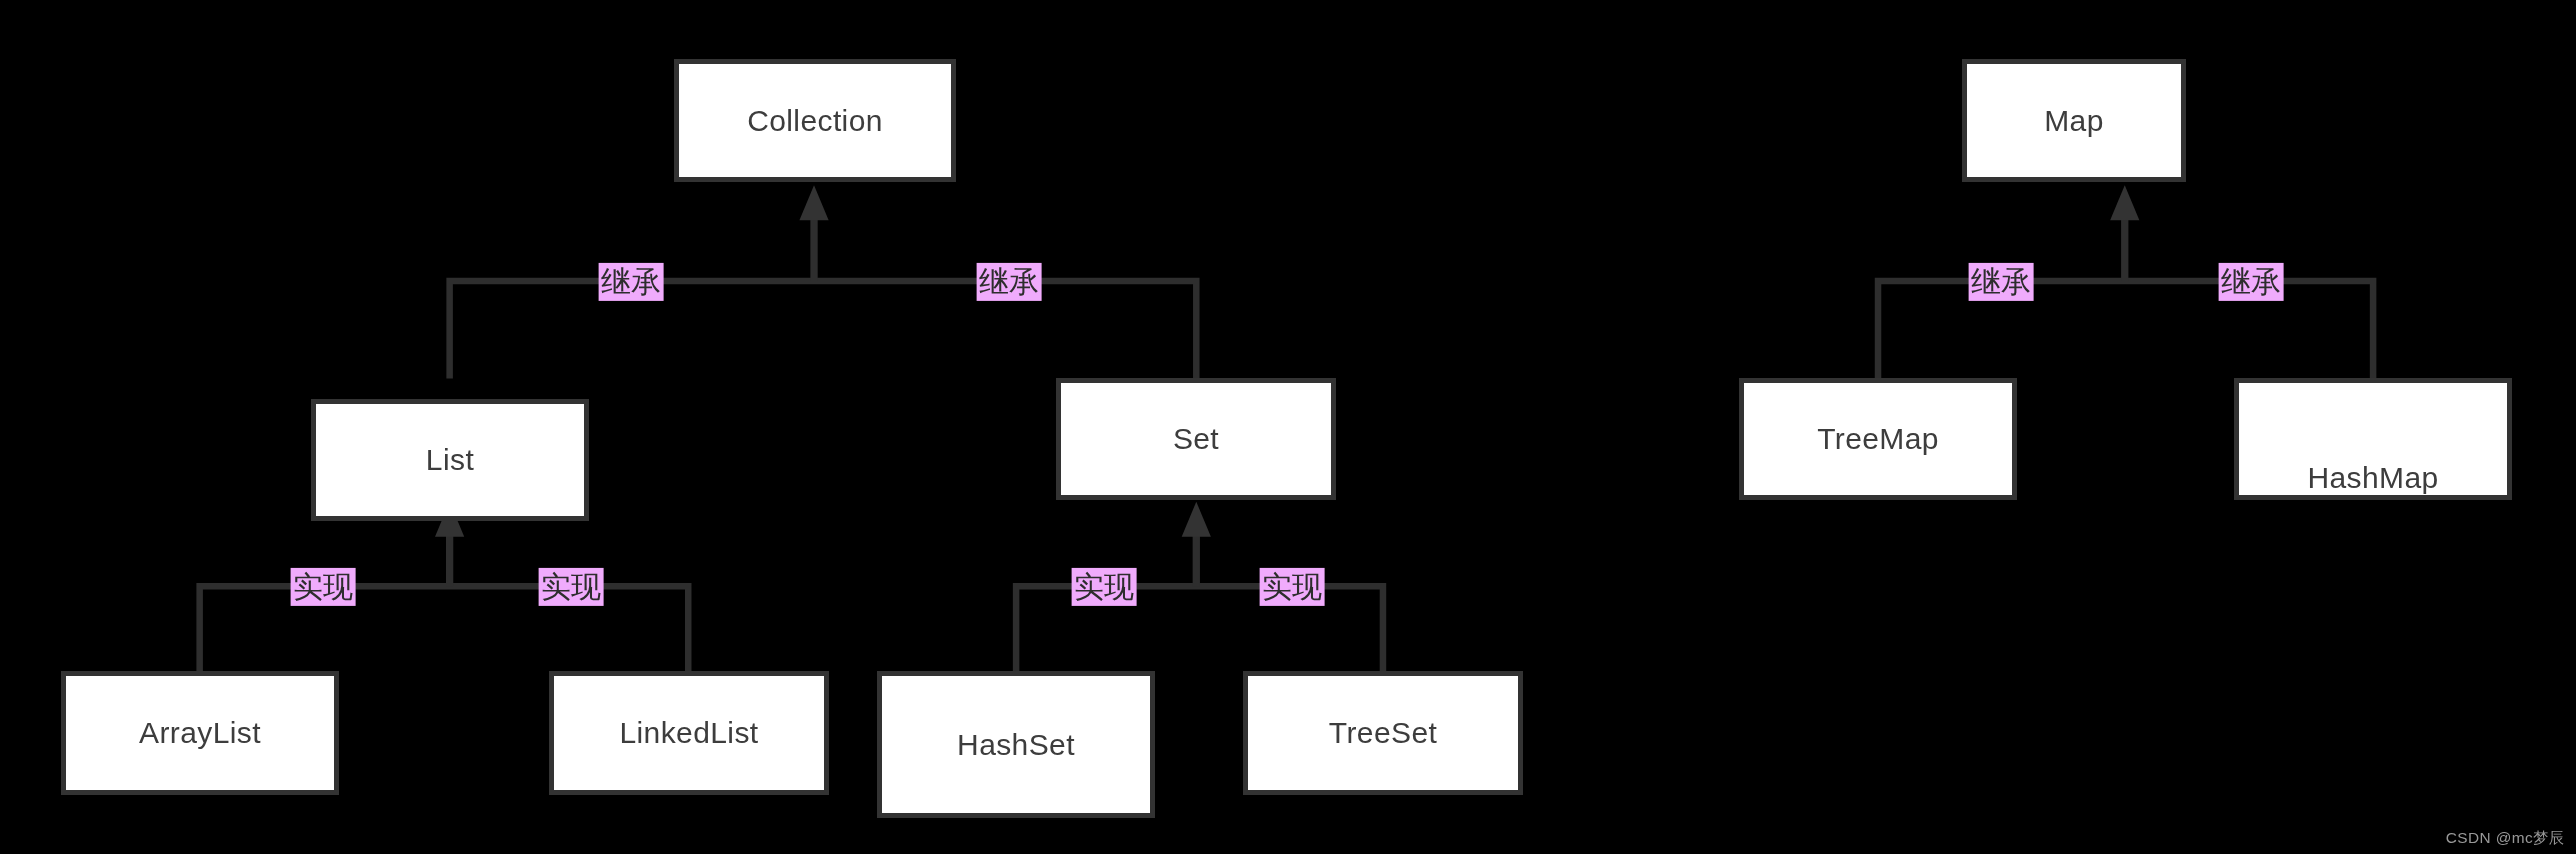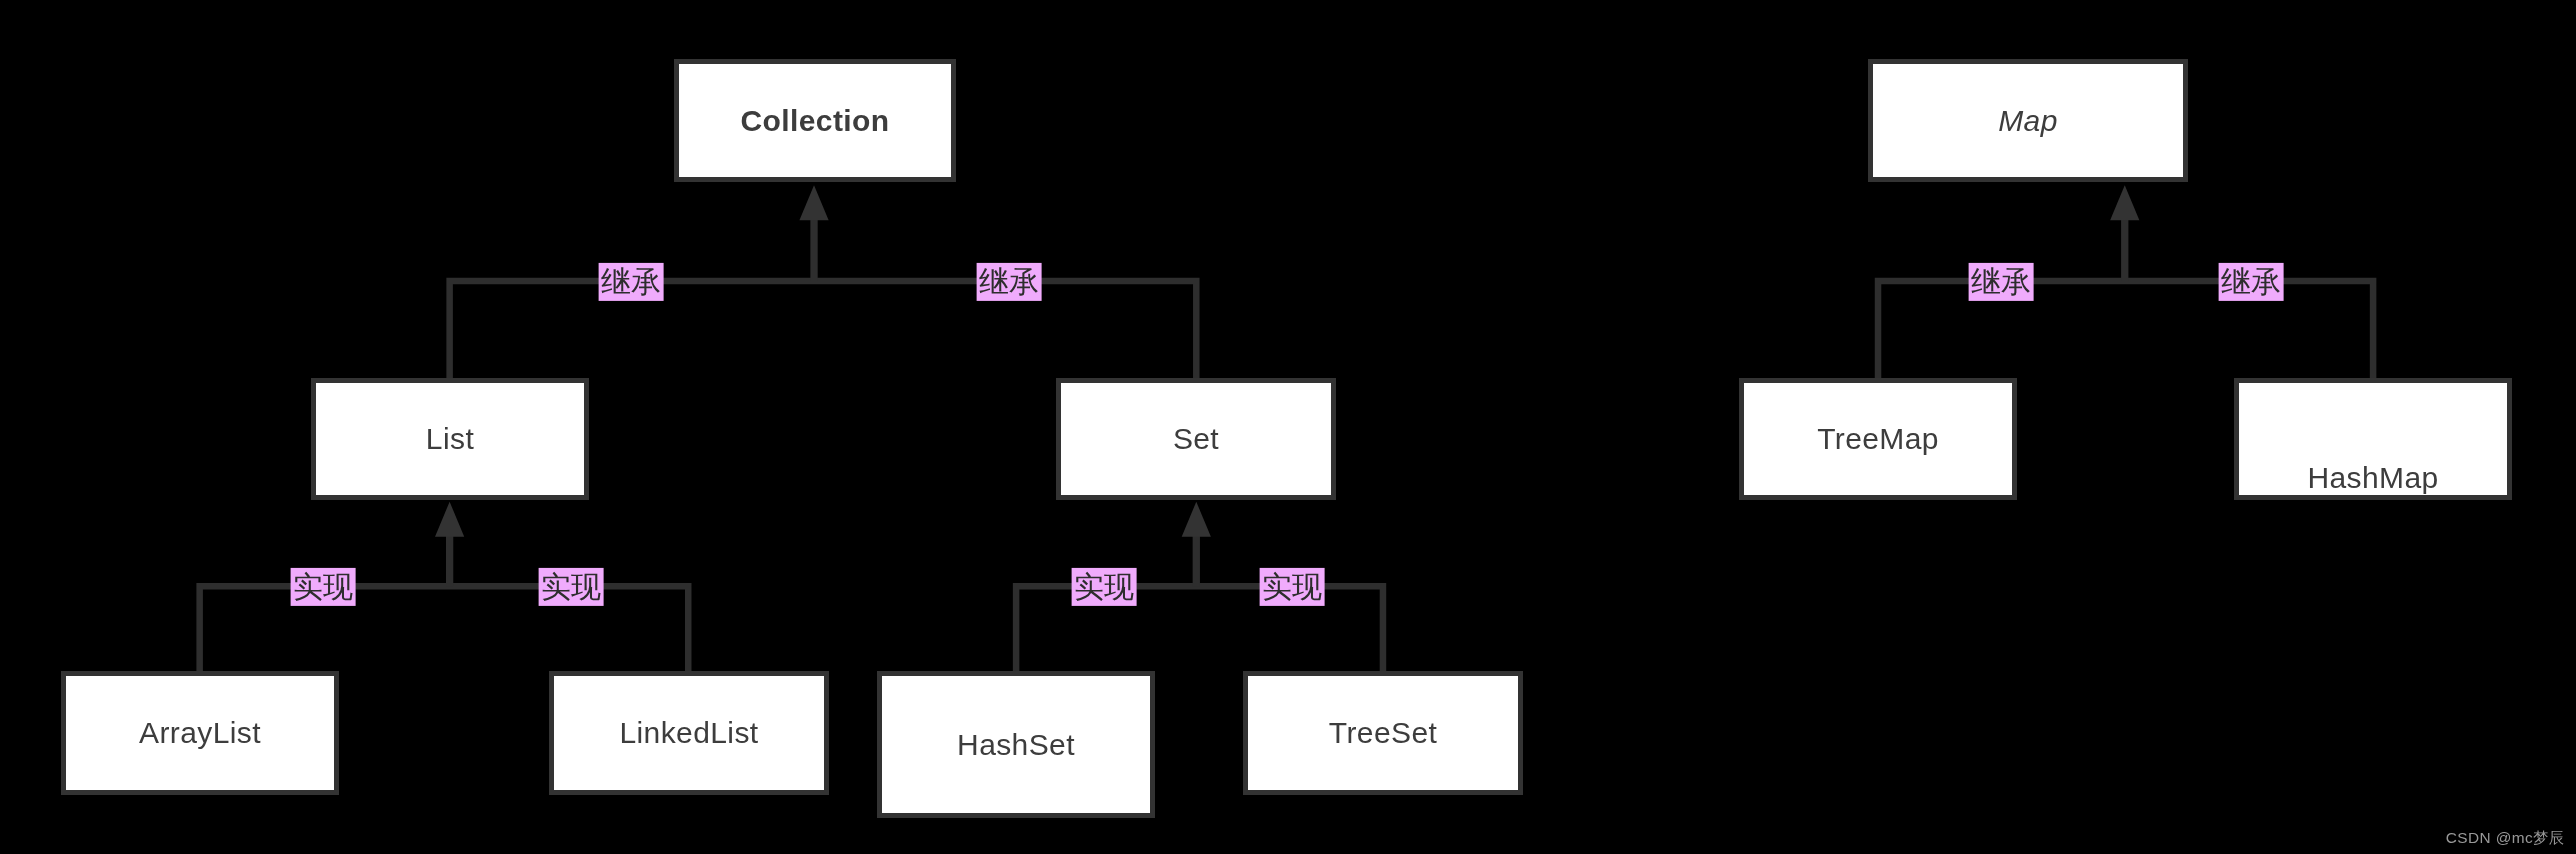--- a/index.html
+++ b/index.html
@@ -71,25 +71,25 @@
 
     <path d="M 1252 827 L 1252 722 L 1704 722 L 1704 827" stroke="#2e2e2e" stroke-width="8" fill="none"></path>
     <line x1="1474" y1="722" x2="1474" y2="655" stroke="#2e2e2e" stroke-width="9"></line>
     <polygon points="1474,618 1456,661 1492,661" fill="#333333"></polygon>
 
     <path d="M 2314 466 L 2314 346 L 2924 346 L 2924 466" stroke="#2e2e2e" stroke-width="8" fill="none"></path>
     <line x1="2618" y1="346" x2="2618" y2="263" stroke="#2e2e2e" stroke-width="9"></line>
     <polygon points="2618,228 2600,271 2636,271" fill="#333333"></polygon>
   </svg>
 
-  <div class="node-box" style="left:674px;  top:59px;  width:282px; height:123px;font-weight:bold;">
+  <div class="node-box" style="left:674px;  top:59px;  width:282px; height:123px;">
     <span>Collection</span>
   </div>
 
-  <div class="node-box" style="left:311px;  top:378px; width:278px; height:122px;">
+  <div class="node-box" style="left:311px;  top:399px; width:278px; height:122px;">
     <span>List</span>
   </div>
 
   <div class="node-box" style="left:1056px; top:378px; width:280px; height:122px;">
     <span>Set</span>
   </div>
 
   <div class="node-box" style="left:61px;   top:671px; width:278px; height:124px;">
     <span>ArrayList</span>
   </div>
@@ -99,21 +99,21 @@
   </div>
 
   <div class="node-box" style="left:877px; top:671px; width:278px; height:147px;">
     <span>HashSet</span>
   </div>
 
   <div class="node-box" style="left:1243px; top:671px; width:280px; height:124px;">
     <span>TreeSet</span>
   </div>
 
-  <div class="node-box" style="left:1868px; top:59px;  width:320px; height:123px;font-style:italic;">
+  <div class="node-box" style="left:1962px; top:59px;  width:224px; height:123px;">
     <span>Map</span>
   </div>
 
   <div class="node-box" style="left:1739px; top:378px; width:278px; height:122px;">
     <span>TreeMap</span>
   </div>
 
   <div class="node-box" style="left:2234px; top:378px; width:278px; height:122px;align-items:flex-end;">
     <span>HashMap</span>
   </div>

